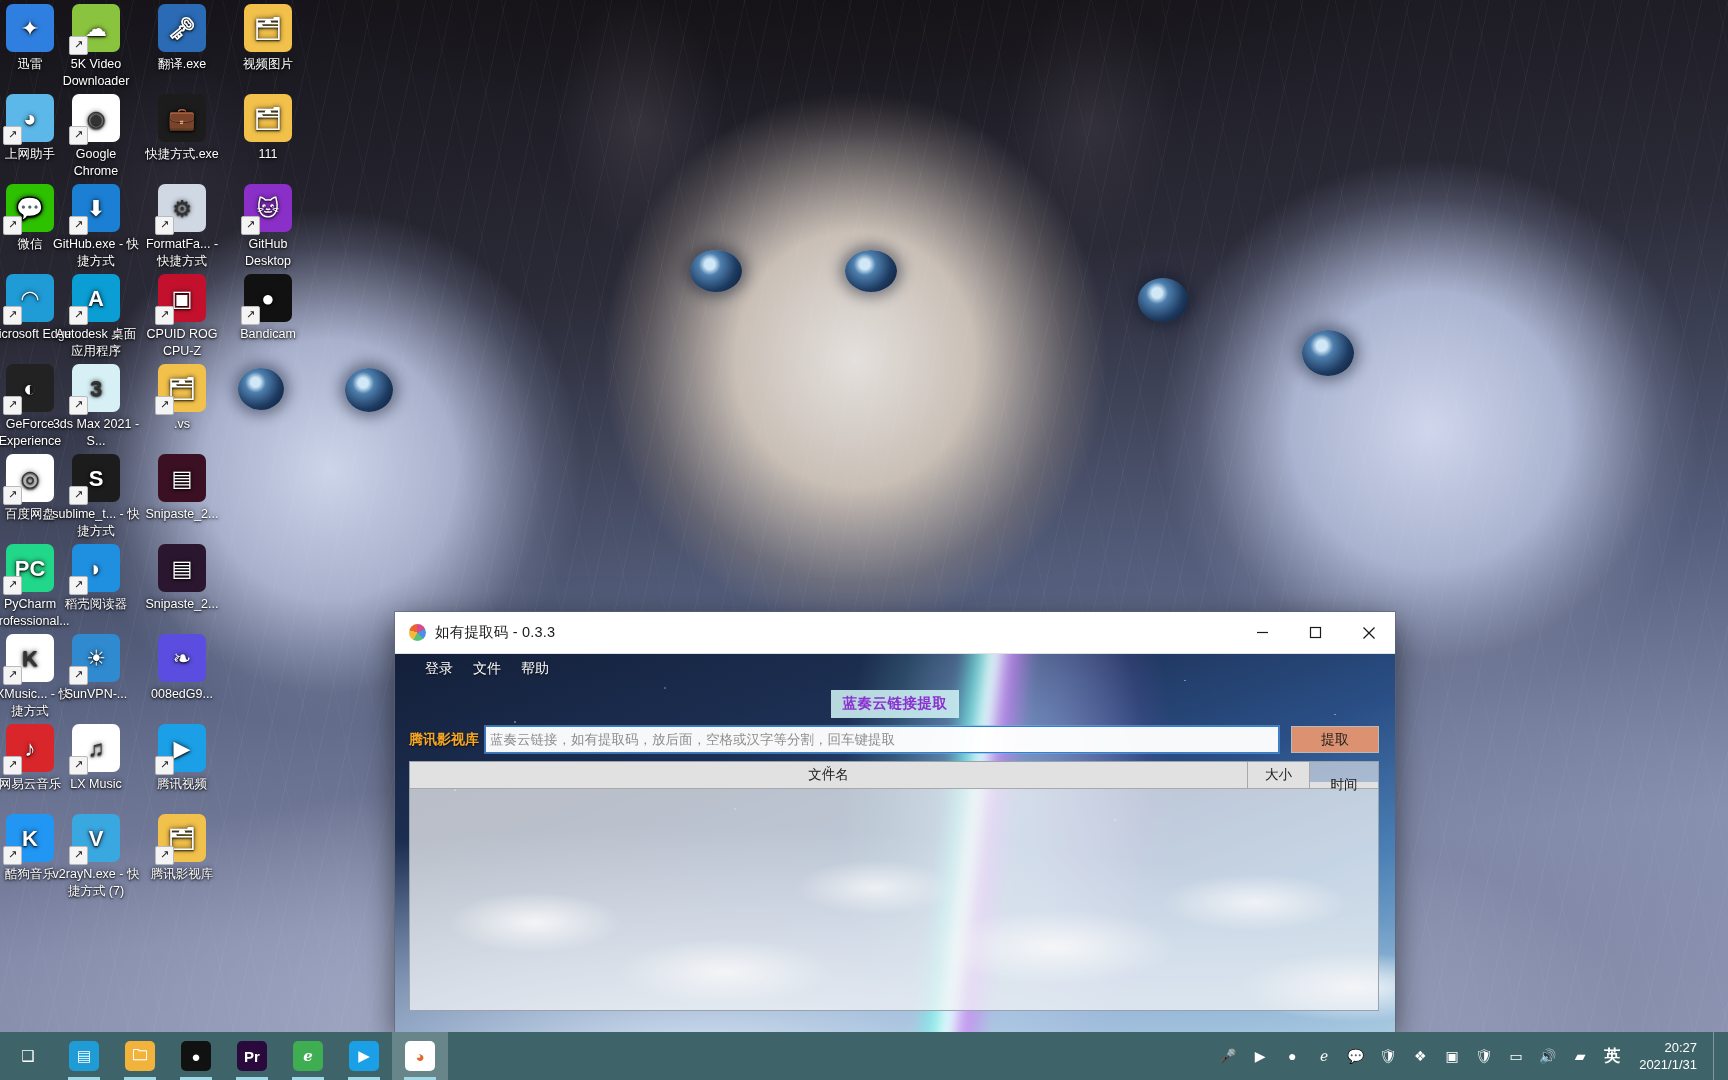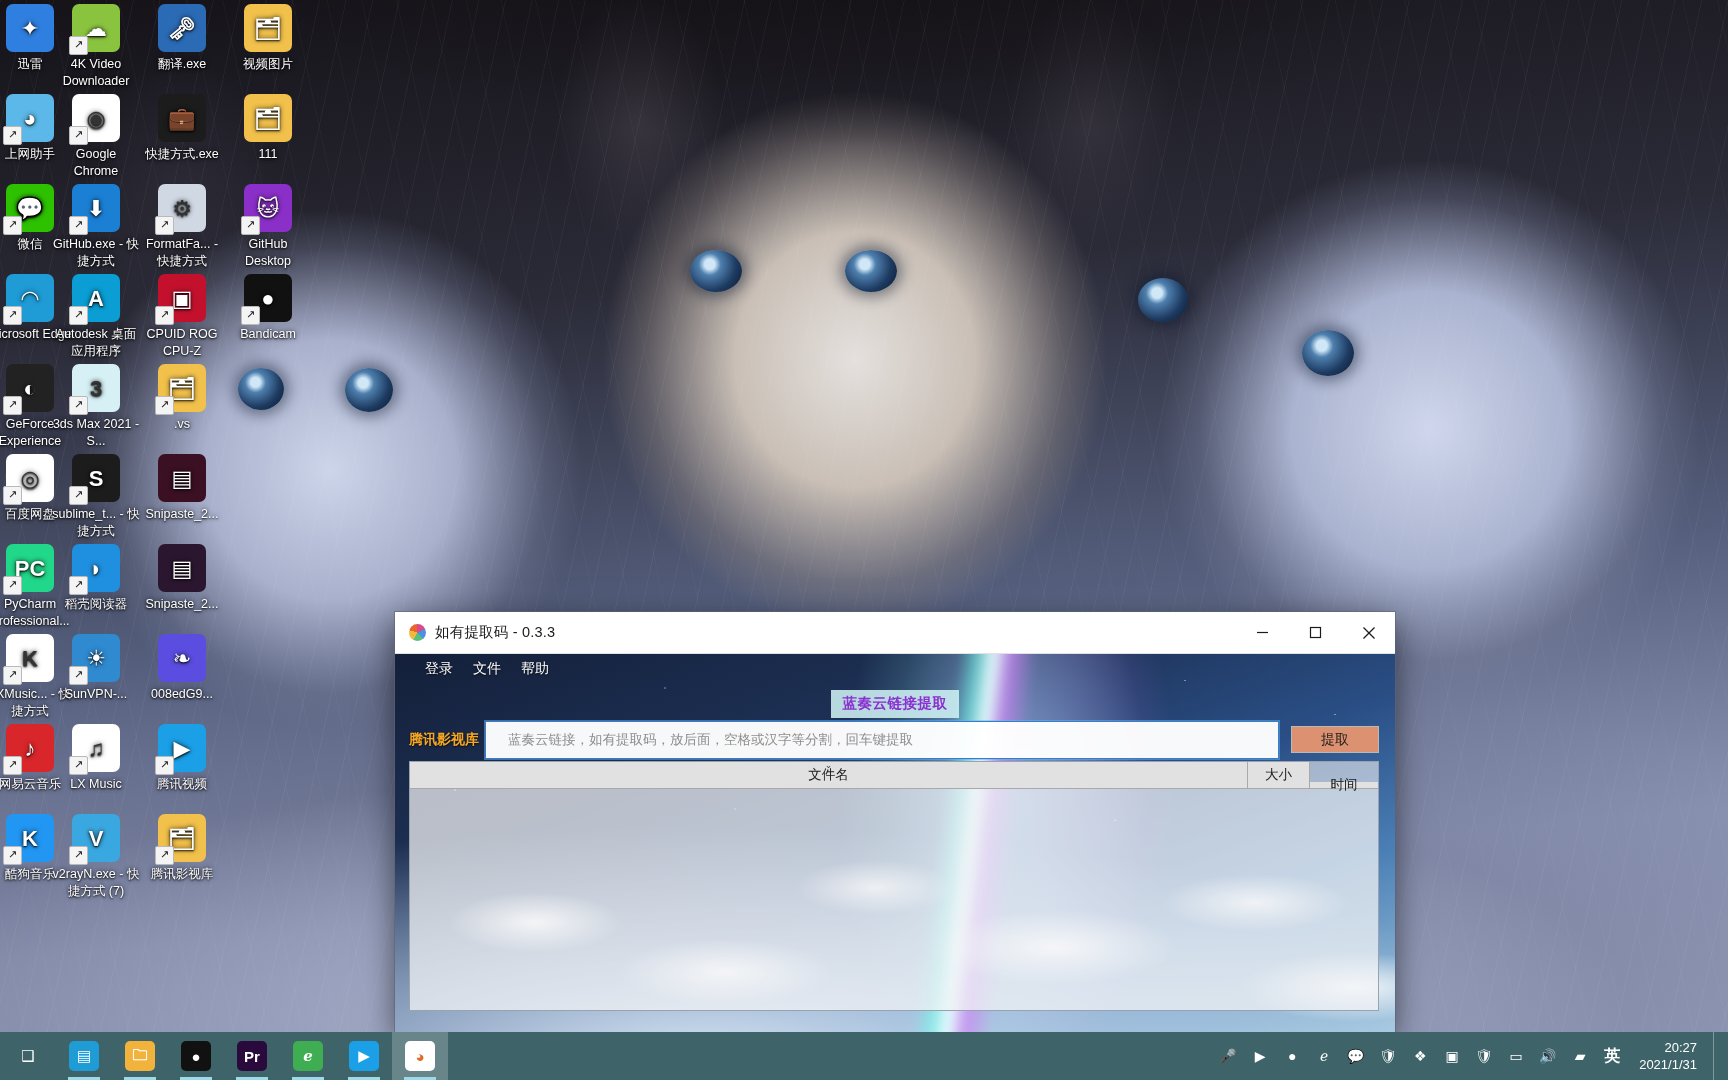--- a/index.html
+++ b/index.html
@@ -221,26 +221,26 @@
     margin: 8px 16px 0 14px;
     display: flex; align-items: center;
     height: 27px;
   }
   #link-label {
     color: #f5a623; font-size: 14px; font-weight: bold;
     text-shadow: 0 1px 2px rgba(0,0,0,.75);
     margin-right: 6px; white-space: nowrap;
   }
   #link-input {
-    flex: 1 1 auto; height: 38px;
+    flex: 1 1 auto; height: 27px;
     border: 1px solid #2f7fd4;
     outline: 1px solid rgba(120,175,230,.5);
     background: rgba(255,255,255,.97);
     font-size: 13.5px; color: #c2410c;
-    padding: 0 22px;
+    padding: 0 4px;
     font-family: "Liberation Sans", "DejaVu Sans", sans-serif;
   }
   #link-input::placeholder { color: #8d8d8d; }
   #extract-btn {
     margin-left: 12px;
     width: 88px; height: 27px;
     background: #dc9171;
     border: 1px solid #b9b9b9;
     color: #1b1b1b; font-size: 14px;
     font-family: "Liberation Sans", "DejaVu Sans", sans-serif;
@@ -343,21 +343,21 @@
   <div class="eye" style="left:1138px;top:278px;width:50px;height:44px;"></div>
   <div class="eye" style="left:1302px;top:330px;width:52px;height:46px;"></div>
 
   <div id="icon-grid">
       <div class="dicon" style="left: -14px; top: 4px;">
         <div class="glyph" style="background: rgb(47, 127, 224); color: rgb(255, 255, 255);">✦</div>
         <div class="label">迅雷</div>
       </div>
       <div class="dicon" style="left: 52px; top: 4px;">
         <div class="glyph sc" style="background: rgb(138, 196, 63); color: rgb(255, 255, 255);">☁</div>
-        <div class="label">4K Video Downloader</div>
+        <div class="label">5K Video Downloader</div>
       </div>
       <div class="dicon" style="left: 138px; top: 4px;">
         <div class="glyph" style="background: rgb(43, 107, 181); color: rgb(255, 255, 255);">🗝</div>
         <div class="label">翻译.exe</div>
       </div>
       <div class="dicon" style="left: 224px; top: 4px;">
         <div class="glyph" style="background: rgb(242, 193, 75); color: rgb(255, 255, 255);">🗂</div>
         <div class="label">视频图片</div>
       </div>
       <div class="dicon" style="left: -14px; top: 94px;">

